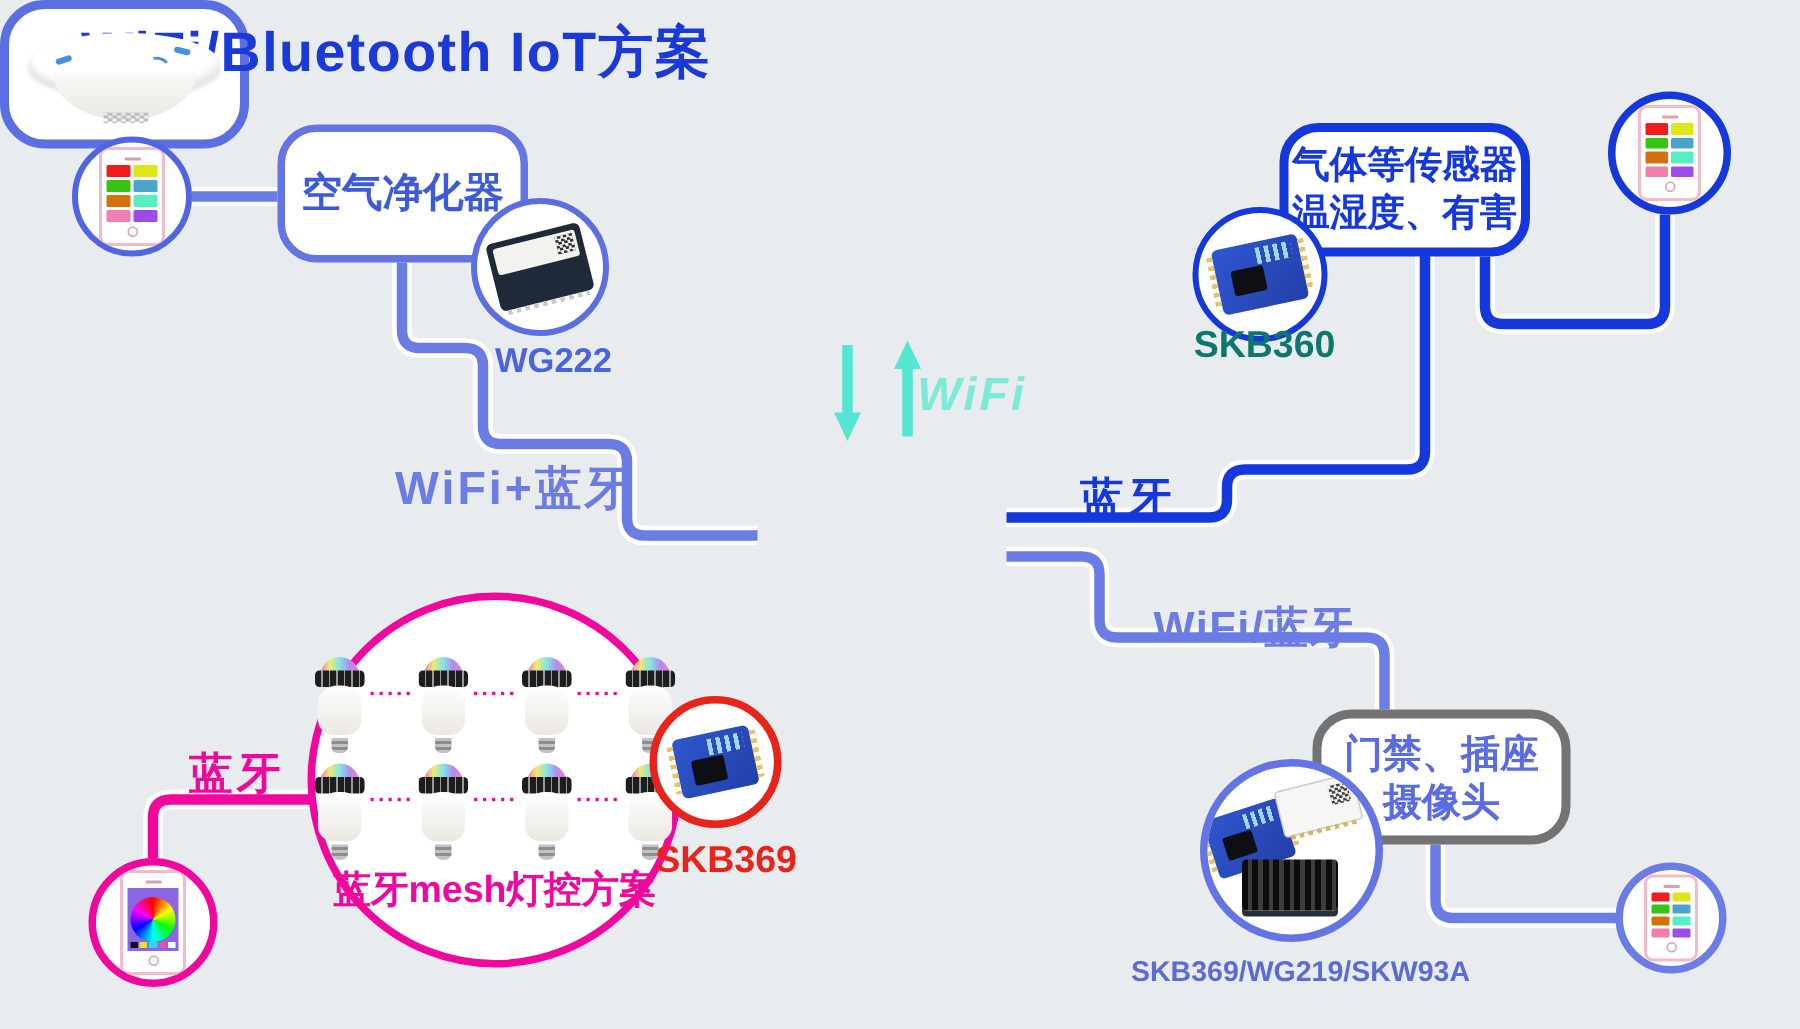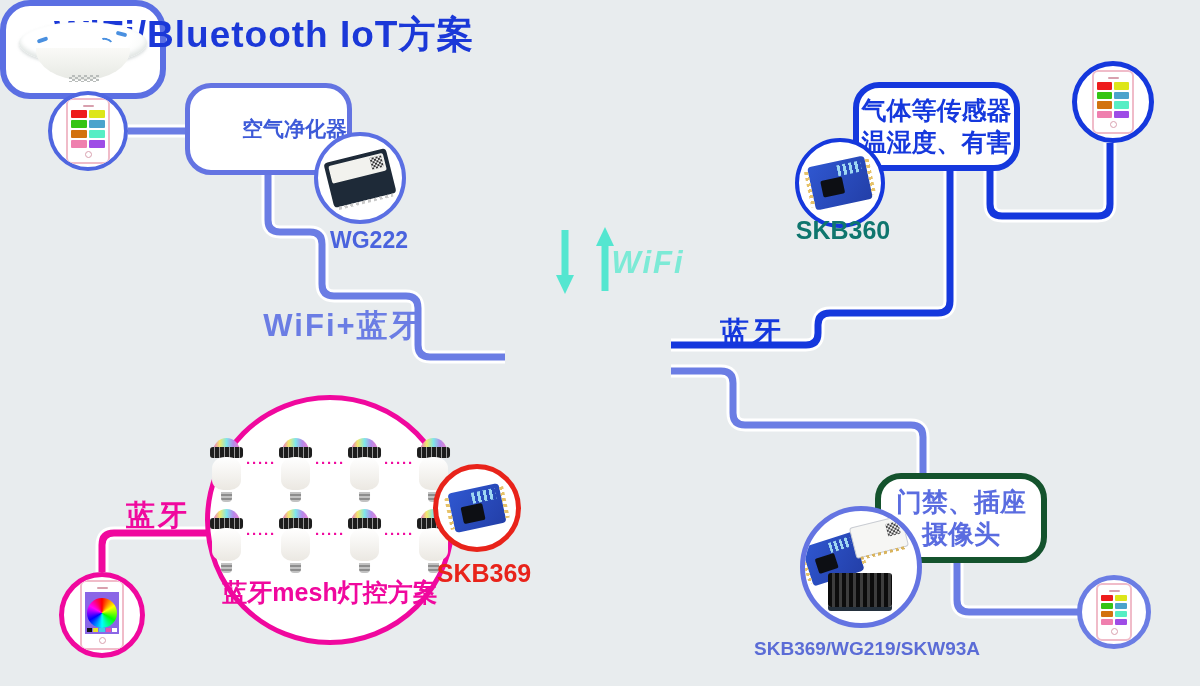--- a/index.html
+++ b/index.html
@@ -13,23 +13,23 @@
   .w-blue{stroke:#1538dd;}
   .w-mag{stroke:#f0089e;}
   .w-teal{stroke:#54e6d0;}
 
   .title{position:absolute;left:54px;top:10px;font-size:37px;font-weight:bold;color:#1b38d8;letter-spacing:1px;}
 
   .lbl{position:absolute;font-weight:bold;white-space:nowrap;transform:translateX(-50%);}
 
   
   .node-box{position:absolute;background:#fff;border-radius:26px;text-align:center;display:flex;flex-direction:column;justify-content:center;font-weight:bold;line-height:1.25;}
-  .air-box{left:185px;top:83px;width:167px;height:92px;border:5px solid #6474e2;color:#3d5ad8;font-size:21px;text-align:right;}
+  .air-box{left:185px;top:83px;width:167px;height:92px;border:5px solid #6474e2;color:#3d5ad8;font-size:27px;}
   .sensor-box{left:853px;top:82px;width:167px;height:89px;border:6px solid #1538dd;color:#1538dd;font-size:25px;}
-  .access-box{left:875px;top:473px;width:172px;height:90px;border:6px solid #14532d;color:#5a6ce0;font-size:26px;}
+  .access-box{left:875px;top:473px;width:172px;height:90px;border:6px solid #737373;color:#5a6ce0;font-size:26px;}
   .gateway-box{left:505px;top:306px;width:166px;height:99px;border:6px solid #5b6fe3;border-radius:30px;background:#fff;}
 
   
   .circ{position:absolute;background:#fff;border-radius:50%;display:flex;align-items:center;justify-content:center;overflow:hidden;}
   .phone-circ-tl{left:48px;top:91px;width:80px;height:80px;border:4px solid #4f66e0;}
   .phone-circ-tr{left:1072px;top:61px;width:82px;height:82px;border:5px solid #1538dd;}
   .phone-circ-br{left:1077px;top:575px;width:74px;height:74px;border:5px solid #6b7de4;}
   .phone-circ-bl{left:59px;top:572px;width:86px;height:86px;border:5px solid #f0089e;}
   .wg222-circ{left:314px;top:132px;width:92px;height:92px;border:4px solid #5b6fe3;}
   .skb360-circ{left:795px;top:138px;width:90px;height:90px;border:4px solid #1538dd;}
@@ -161,20 +161,21 @@
         <span class="bowl"></span>
       <span class="mark m1"></span>
         <span class="mark m2"></span>
         <span class="swoosh"></span>
       <span class="grille"></span>
     </div>
   </div>
 
   <div class="lbl" style="left:343px;top:305px;font-size:31px;color:#6b7de4;letter-spacing:2px;">WiFi+蓝牙</div>
   <div class="lbl" style="left:752px;top:313px;font-size:29px;color:#1538dd;letter-spacing:3px;">蓝牙</div>
+  <div class="lbl" style="left:836px;top:399px;font-size:29px;color:#6b7de4;letter-spacing:1px;">WiFi/蓝牙</div>
   <div class="lbl" style="left:158px;top:496px;font-size:29px;color:#f0089e;letter-spacing:3px;">蓝牙</div>
 
   <div class="node-box air-box">
     <span>空气净化器</span>
   </div>
   <div class="circ wg222-circ">
     <div class="chip-dark">
       <span class="label"></span>
         <span class="qr"></span>
         <span class="pins-b"></span>

